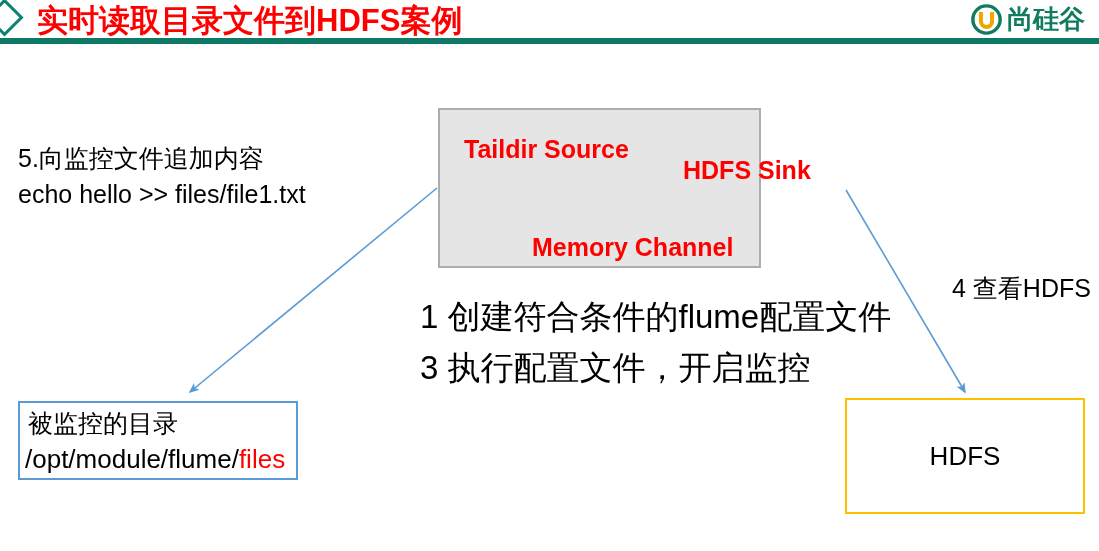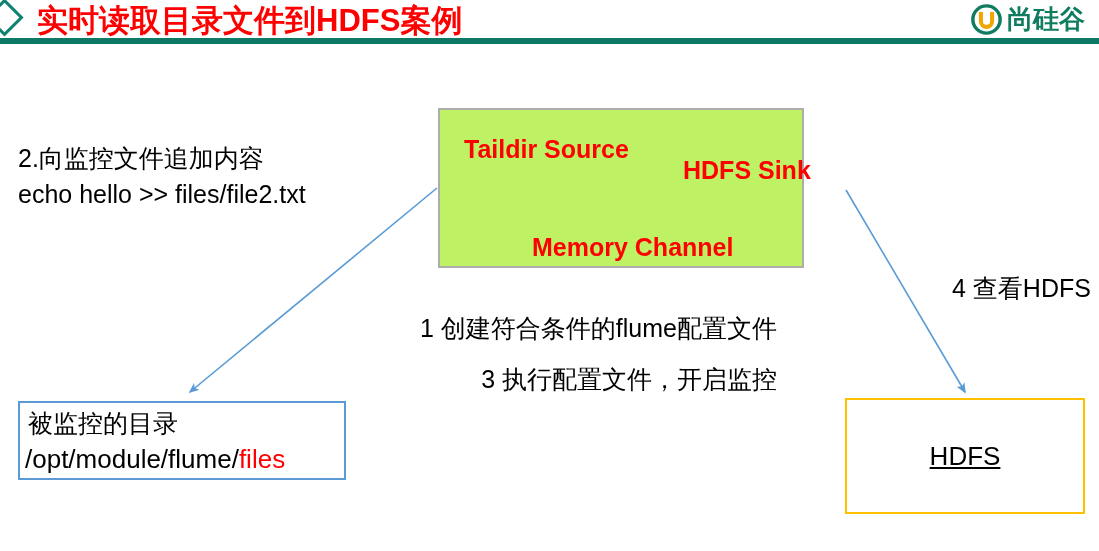--- a/index.html
+++ b/index.html
@@ -87,43 +87,42 @@
 
   #left-steps {
     left: 18px;
     top: 140px;
     font-size: 25px;
     line-height: 36px;
   }
 
   #center-steps {
     left: 420px;
-    top: 303px;
-    font-size: 25px;
+    top: 291px;
+    font-size: 33px;
     line-height: 51px;
-    text-align: right;
   }
 
   #right-step {
     left: 952px;
     top: 272px;
     font-size: 25px;
     line-height: 33px;
     text-align: right;
   }
 
   
   #flume-box {
     position: absolute;
     left: 438px;
     top: 108px;
-    width: 366px;
+    width: 323px;
     height: 160px;
     border: 2px solid #adadad;
-    background: #bef264;
+    background: #e5e5e5;
     box-sizing: border-box;
   }
   .flume-red {
     position: absolute;
     color: #ff0000;
     font-weight: bold;
     font-size: 25px;
     white-space: nowrap;
   }
   #taildir-source { left: 24px; top: 25px; }
@@ -135,21 +134,21 @@
     font-size: 25px;
     white-space: nowrap;
   }
   #memory-channel { left: 92px; top: 123px; text-align: right; }
 
   
   #monitored-box {
     position: absolute;
     left: 18px;
     top: 401px;
-    width: 328px;
+    width: 280px;
     height: 79px;
     border: 2px solid #5b9bd5;
     background: #ffffff;
     box-sizing: border-box;
   }
   #monitored-label {
     position: absolute;
     left: 8px;
     top: 2px;
     font-size: 25px;
@@ -174,21 +173,20 @@
     left: 845px;
     top: 398px;
     width: 240px;
     height: 116px;
     border: 2px solid #ffc000;
     background: #ffffff;
     box-sizing: border-box;
     display: flex;
     align-items: center;
     justify-content: center;
-    text-decoration: underline;
   }
   #hdfs-box-label {
     font-size: 26px;
     color: #000000;
   }
 
   
   #arrows {
     position: absolute;
     left: 0; top: 0;
@@ -220,22 +218,22 @@
     <defs>
       <marker id="arrowhead" markerWidth="7" markerHeight="7" refX="5.5" refY="3.2" orient="auto" markerUnits="strokeWidth">
         <path d="M0,0.4 L6.5,3.2 L0,6 L1.6,3.2 Z" fill="#5b9bd5"></path>
       </marker>
     </defs>
     <line x1="437" y1="188" x2="190" y2="392" stroke="#5b9bd5" stroke-width="1.6" marker-end="url(#arrowhead)"></line>
     <line x1="846" y1="190" x2="965" y2="392" stroke="#5b9bd5" stroke-width="1.6" marker-end="url(#arrowhead)"></line>
   </svg>
 
   <div class="txt" id="left-steps">
-    <div>2.向监控文件追加内容</div>
-    <div>echo hello &gt;&gt; files/file2.txt</div>
+    <div>5.向监控文件追加内容</div>
+    <div>echo hello &gt;&gt; files/file1.txt</div>
   </div>
 
   <div id="flume-box">
     <div class="flume-red" id="taildir-source">Taildir Source</div>
     <div class="flume-red" id="hdfs-sink">HDFS Sink</div>
     <div class="flume-red" id="memory-channel">Memory Channel</div>
   </div>
 
   <div class="txt" id="center-steps">
     <div>1 创建符合条件的flume配置文件</div>

